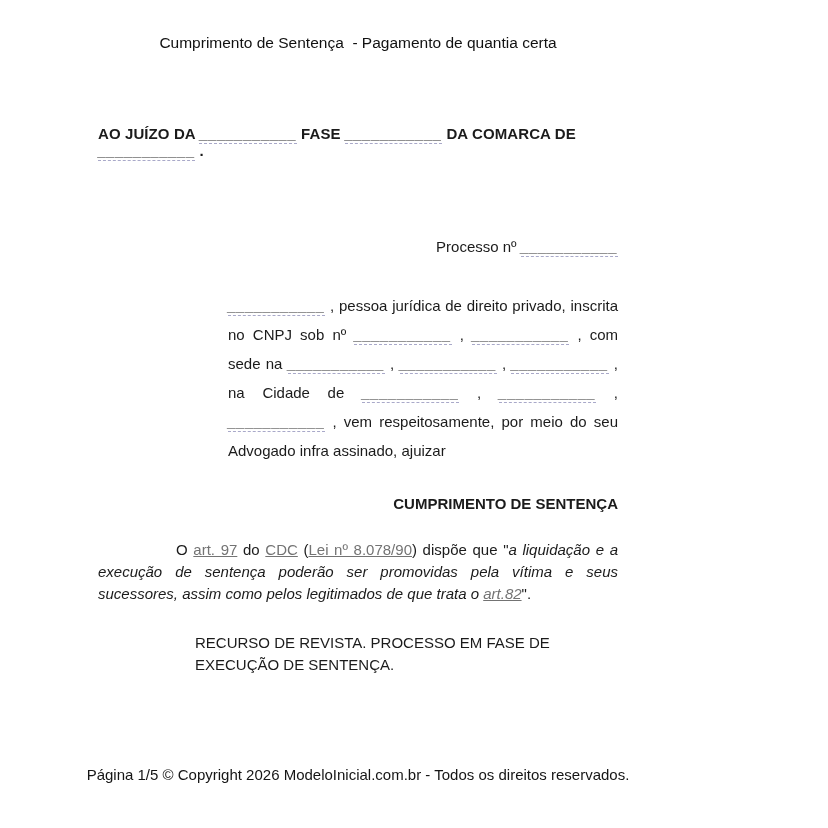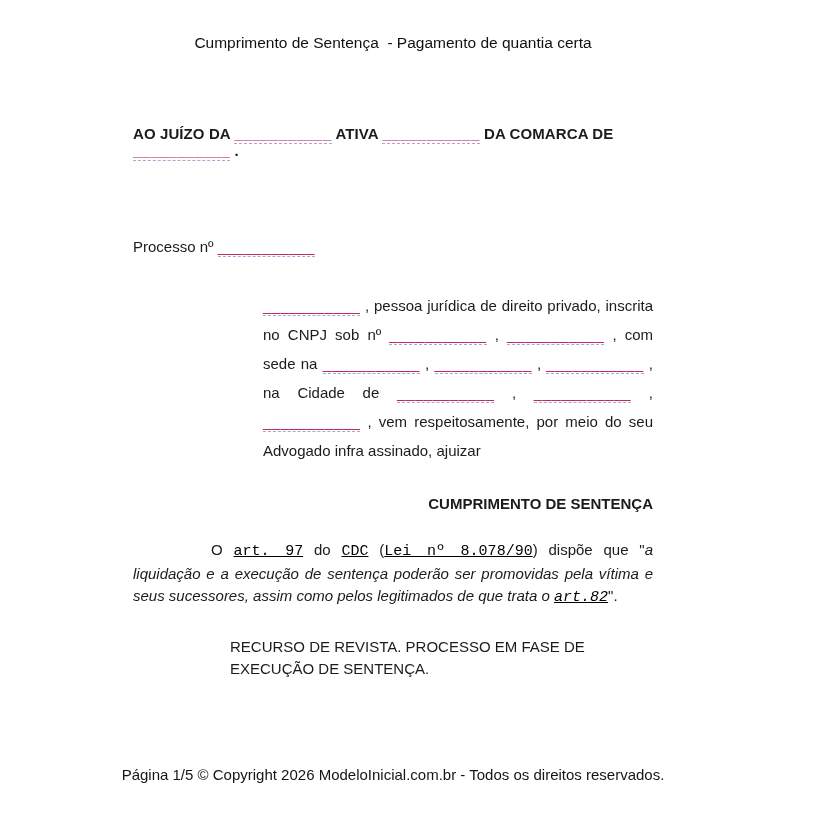--- a/index.html
+++ b/index.html
@@ -8,41 +8,42 @@
     background: #ffffff;
     font-family: "Liberation Sans", sans-serif;
     color: #1b1b1b;
     overflow: hidden;
   }
   .page {
     width: 716px; height: 828px;
     padding: 34px 98px 0 98px;
     font-size: 15px;
     position: relative;
-    margin-left: 35px;
   }
   .doc-title {
     text-align: center;
     font-size: 15.5px;
     color: #111;
     white-space: pre-wrap;
   }
   .court-line {
     margin-top: 73px;
     font-weight: bold;
     letter-spacing: 0.1px;
   }
   .process-line {
     margin-top: 79px;
+    text-align: right;
   }
   .blank {
-    color: #be185d;
+    color: #404040;
     border-bottom: 1px dashed #a9a9c9;
     padding-bottom: 1px;
     letter-spacing: 0.5px;
+    font-style: italic;
   }
   .intro-para {
     margin-top: 36px;
     margin-left: 130px;
     text-align: justify;
     line-height: 29px;
   }
   .heading-center {
     margin-top: 30px;
     text-align: right;
@@ -65,35 +66,34 @@
   }
   .footer-line {
     position: absolute;
     left: 0; right: 0;
     top: 766px;
     text-align: center;
     font-size: 15px;
     color: #151515;
   }
   a.doc-link {
-    color: #000000;
+    color: #737373;
     text-decoration: underline;
     cursor: pointer;
-    font-family: Liberation Mono, monospace;
   }
   .italic { font-style: italic; }
 </style>
 </head>
 <body>
 
 <div class="page">
 
   <div class="doc-title">Cumprimento de Sentença  - Pagamento de quantia certa</div>
 
-  <div class="court-line"><span>AO JUÍZO DA </span><span class="blank">___________</span><span> ATIVA </span><span class="blank">___________</span><span> DA COMARCA DE </span><span class="blank">___________</span><span> .</span></div>
+  <div class="court-line"><span>AO JUÍZO DA </span><span class="blank">___________</span><span> FASE </span><span class="blank">___________</span><span> DA COMARCA DE </span><span class="blank">___________</span><span> .</span></div>
 
   <div class="process-line"><span>Processo nº </span><span class="blank">___________</span></div>
 
   <div class="intro-para"><span class="blank">___________</span><span> , pessoa jurídica de direito privado, inscrita no CNPJ sob nº </span><span class="blank">___________</span><span> , </span><span class="blank">___________</span><span> , com sede na </span><span class="blank">___________</span><span> , </span><span class="blank">___________</span><span> , </span><span class="blank">___________</span><span> , na Cidade de </span><span class="blank">___________</span><span> , </span><span class="blank">___________</span><span> , </span><span class="blank">___________</span><span> , vem respeitosamente, por meio do seu Advogado infra assinado, ajuizar</span></div>
 
   <div class="heading-center">CUMPRIMENTO DE SENTENÇA</div>
 
 
 
   <div class="body-para"><span>O </span><a class="doc-link">art. 97</a><span> do </span><a class="doc-link">CDC</a><span> (</span><a class="doc-link">Lei nº 8.078/90</a><span>) dispõe que "</span><span class="italic">a liquidação e a execução de sentença poderão ser promovidas pela vítima e seus sucessores, assim como pelos legitimados de que trata o </span><a class="doc-link italic">art.82</a><span>".</span></div>

